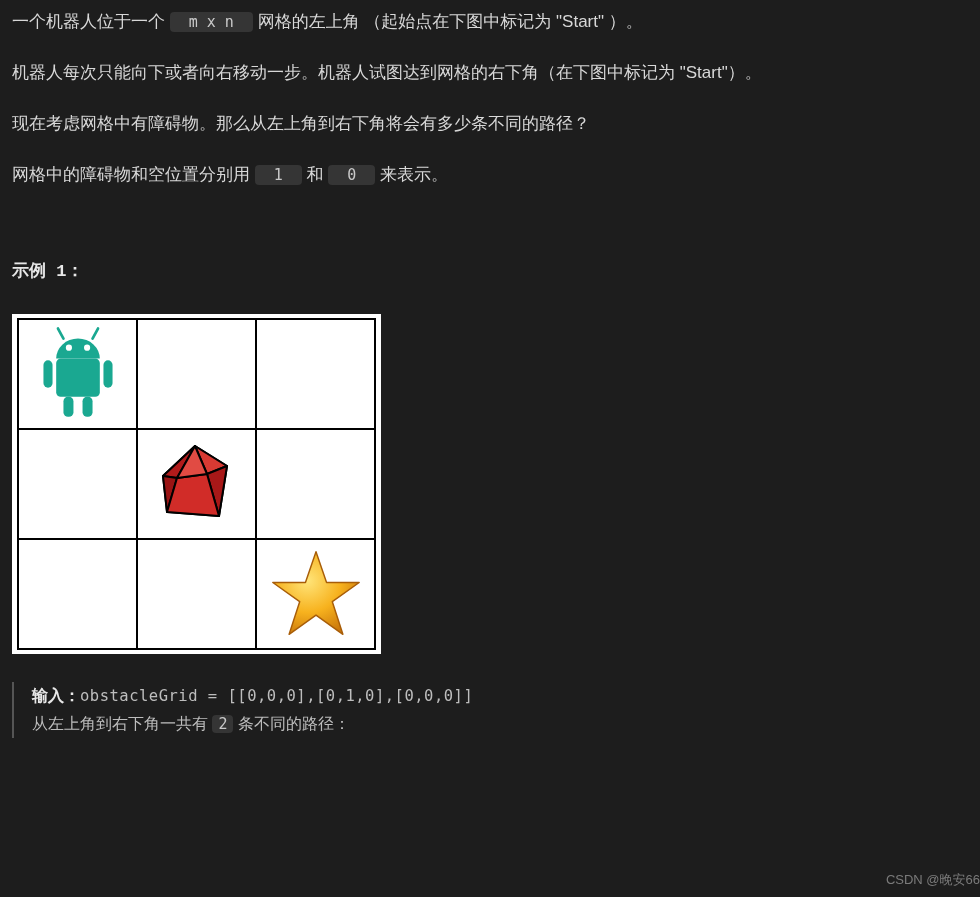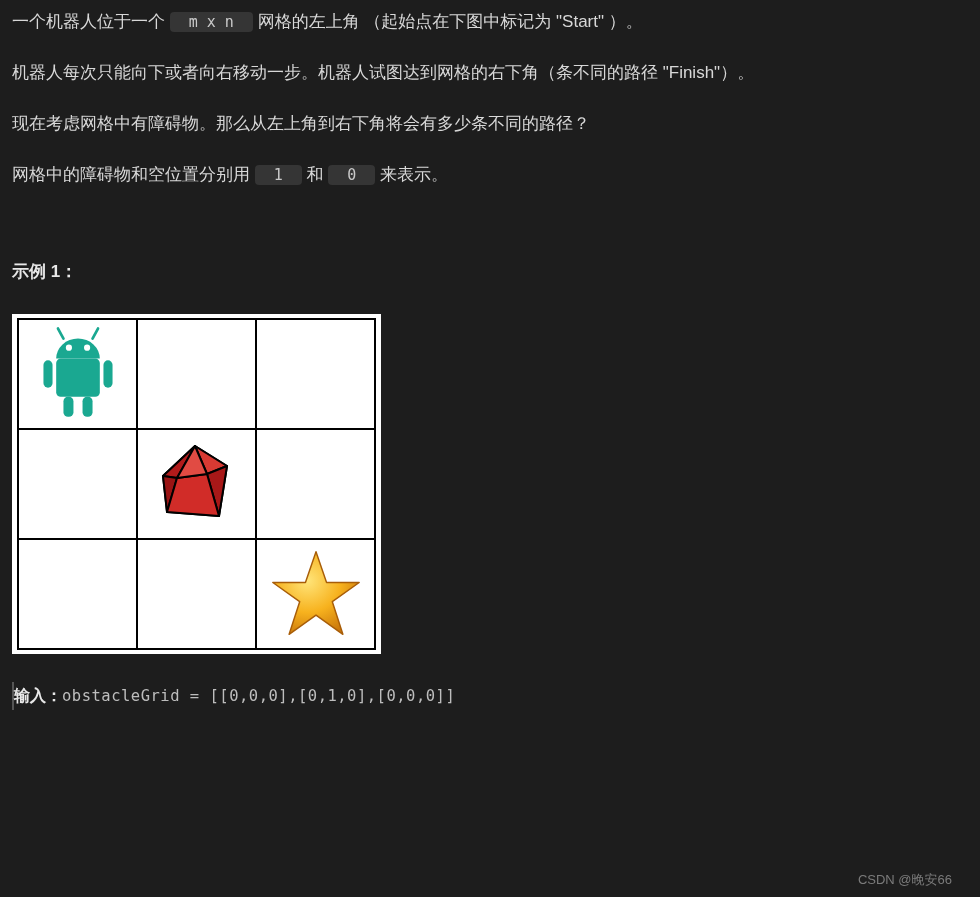--- a/index.html
+++ b/index.html
@@ -23,75 +23,77 @@
       font-family: "SFMono-Regular", Consolas, monospace;
       font-size: 15px;
       color: #c9c9c9;
     }
     .example-heading {
       font-weight: 700;
       color: #e8e8e8;
       margin-top: 68px;
       margin-bottom: 28px;
       font-size: 17px;
+      font-family: Liberation Mono, monospace;
     }
     .grid-wrap {
       background: #ffffff;
       padding: 4px 5px;
       display: inline-block;
       margin-bottom: 18px;
     }
     .grid {
       border-collapse: collapse;
     }
     .grid td {
       width: 119px;
       height: 110px;
       border: 2px solid #000;
       text-align: center;
       vertical-align: middle;
       background: #fff;
     }
     .io-block {
       border-left: 2px solid #555;
+      padding-left: 18px;
       font-size: 16px;
       line-height: 1.72;
       color: #bdbdbd;
     }
     .io-block strong { color: #e8e8e8; font-weight: 700; }
     .io-block .mono {
       font-family: "SFMono-Regular", Consolas, monospace;
       font-size: 15.5px;
       letter-spacing: 0.5px;
     }
     .small-code { background:#353535; border-radius:4px; padding:0 6px; font-family: Consolas, monospace; font-size:15px; color:#c9c9c9;}
     .watermark {
       position: absolute;
       bottom: 6px;
-      right: 28px;
+      right: 0;
       color: #9a9a9a;
       font-size: 13px;
       opacity: 0.75;
       text-align: center;
     }
     svg { display: block; margin: auto; }
   </style>
 </head>
 <body>
 
 
 
 
 <p>
   <span>一个机器人位于一个 </span>
   <span class="inline-code">m x n</span>
   <span> 网格的左上角 （起始点在下图中标记为 "Start" ）。</span>
 </p>
 
-<p>机器人每次只能向下或者向右移动一步。机器人试图达到网格的右下角（条不同的路径 "Finish"）。</p>
+<p>机器人每次只能向下或者向右移动一步。机器人试图达到网格的右下角（在下图中标记为 "Start"）。</p>
 
 <p>现在考虑网格中有障碍物。那么从左上角到右下角将会有多少条不同的路径？</p>
 
 <p>
   <span>网格中的障碍物和空位置分别用 </span>
   <span class="inline-code">1</span>
   <span> 和 </span>
   <span class="inline-code">0</span>
   <span> 来表示。</span>
 </p>
@@ -160,18 +162,21 @@
     </tr>
   </tbody>
     </table>
 </div>
 
 
 <div class="io-block">
   <div>
     <strong>输入：</strong><span class="mono">obstacleGrid = [[0,0,0],[0,1,0],[0,0,0]]</span>
   </div>
+  <div>
+    <span>从左上角到右下角一共有 </span><span class="small-code">2</span><span> 条不同的路径：</span>
+  </div>
 </div>
 
 <div class="watermark">CSDN @晚安66</div>
 
 
 
 
 </body></html>

